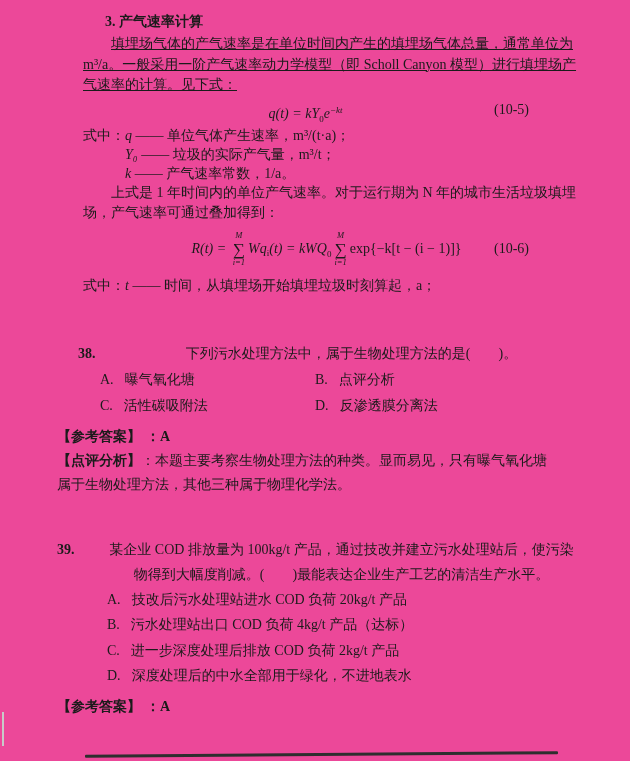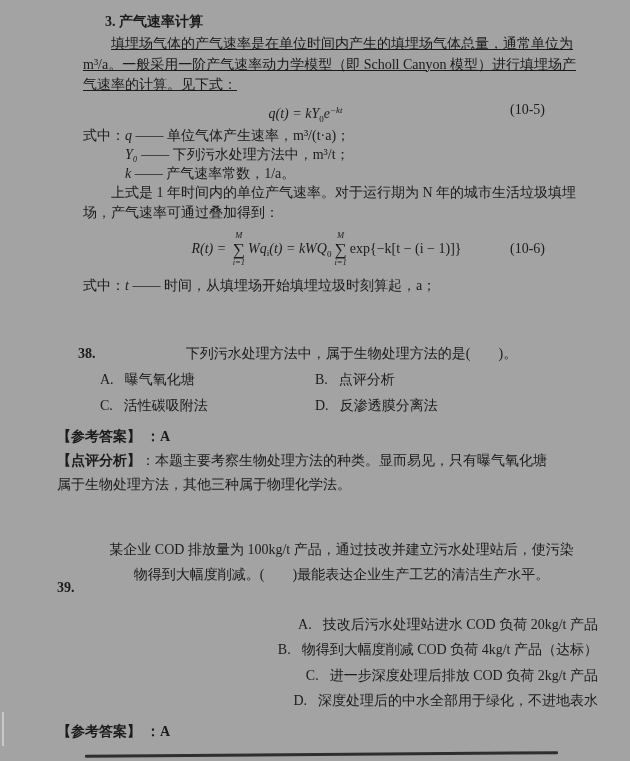--- a/index.html
+++ b/index.html
@@ -6,21 +6,21 @@
   body{
     width:630px;height:761px;
     background:#ffffff;
     font-family:"Liberation Serif","DejaVu Serif",serif;
     color:#1b1b1b;
     overflow:hidden;
   }
   .page{
     position:relative;
     width:630px;height:761px;
-    background:#a3a3a3;
+    background:#ec4899;
     box-sizing:border-box;
     padding:12px 32px 0 83px;
     font-size:14px;
   }
   .b{font-weight:bold;}
   .it{font-style:italic;margin-top:22px;}
   .pre{white-space:pre-line;}
 
   
   .heading{font-weight:bold;margin-left:22px;line-height:20px;margin-bottom:2px;}
@@ -31,21 +31,21 @@
 
   .formula-row{
     position:relative;
     text-align:center;
     margin:4px 0 6px 0;
   }
   .formula-row.f1{padding-right:70px;height:20px;line-height:20px;}
   .formula-row.f2{padding-right:28px;height:42px;line-height:42px;}
   .eq-label{
     position:absolute;
-    right:53px;top:50%;
+    right:69px;top:50%;
     transform:translateY(-50%);
     font-style:normal;
   }
   sub.fsub{font-size:9px;vertical-align:sub;font-style:normal;}
   sup.fsup{font-size:9px;vertical-align:super;font-style:italic;}
   .sum{
     display:inline-flex;flex-direction:column;align-items:center;
     vertical-align:middle;line-height:1;margin:0 3px;
   }
   .sum .lim{font-size:8.5px;font-style:italic;line-height:1.1;}
@@ -55,28 +55,28 @@
   .where-prefix{display:inline-block;width:42px;flex:none;}
   .where2{line-height:19px;display:flex;margin-top:1px;}
 
   
   .q-block{}
   .q38{margin-left:-5px;margin-top:46px;}
   .q39{margin-left:-26px;margin-top:40px;}
   .q-stem-row{display:flex;line-height:26px;}
   .q39 .q-stem-row{line-height:25px;}
   .q-num{flex:none;font-weight:bold;width:27px;}
-  .q39 .q-num{width:28px;margin-top:38px;}
+  .q39 .q-num{width:28px;}
   .q-stem{flex:1;text-align:center;}
 
   .options-grid38{
     display:grid;grid-template-columns:215px 1fr;
     margin-left:22px;line-height:26px;
   }
-  .options-list39{margin-left:50px;line-height:25.5px;margin-top:12px;text-align:right;}
+  .options-list39{margin-left:50px;line-height:25.5px;margin-top:0;}
   .opt-label{margin-right:11px;}
 
   .answer-row{margin-top:6px;line-height:24px;font-family:Liberation Serif, serif;}
   .q38 .answer-row,.q38 .analysis-row{margin-left:-21px;}
   .answer-value{font-weight:bold;margin-left:5px;}
   .analysis-row{line-height:24px;}
   .q39 .analysis-row{line-height:25px;}
 
   
   .bottom-scan-line{
@@ -110,21 +110,21 @@
     <span class="eq-label">(10-5)</span>
   </div>
 
   <div class="where-list">
     <div class="where-line">
       <span class="where-prefix">式中：</span>
       <span><span class="it">q</span><span> —— 单位气体产生速率，m³/(t·a)；</span></span>
     </div>
     <div class="where-line">
       <span class="where-prefix"></span>
-      <span><span class="it">Y₀</span><span> —— 下列污水处理方法中，m³/t；</span></span>
+      <span><span class="it">Y₀</span><span> —— 垃圾的实际产气量，m³/t；</span></span>
     </div>
     <div class="where-line">
       <span class="where-prefix"></span>
       <span><span class="it">k</span><span> —— 产气速率常数，1/a。</span></span>
     </div>
   </div>
 
   <div class="para2">
     <div class="indent">上式是 1 年时间内的单位产气速率。对于运行期为 N 年的城市生活垃圾填埋</div>
     <div>场，产气速率可通过叠加得到：</div>
@@ -169,21 +169,21 @@
   </div>
 
   <div class="q-block q39">
     <div class="q-stem-row">
       <span class="q-num">39.</span>
       <span class="q-stem pre">某企业 COD 排放量为 100kg/t 产品，通过技改并建立污水处理站后，使污染
 物得到大幅度削减。(　　)最能表达企业生产工艺的清洁生产水平。</span>
     </div>
     <div class="options-list39">
       <div><span class="opt-label">A.</span><span>技改后污水处理站进水 COD 负荷 20kg/t 产品</span></div>
-      <div><span class="opt-label">B.</span><span>物得到大幅度削减 COD 负荷 4kg/t 产品（达标）</span></div>
+      <div><span class="opt-label">B.</span><span>污水处理站出口 COD 负荷 4kg/t 产品（达标）</span></div>
       <div><span class="opt-label">C.</span><span>进一步深度处理后排放 COD 负荷 2kg/t 产品</span></div>
       <div><span class="opt-label">D.</span><span>深度处理后的中水全部用于绿化，不进地表水</span></div>
     </div>
     <div class="answer-row">
       <span class="b">【参考答案】</span><span class="answer-value">：A</span>
     </div>
   </div>
 
   <div class="edge-mark"></div>
   <div class="bottom-scan-line"></div>

